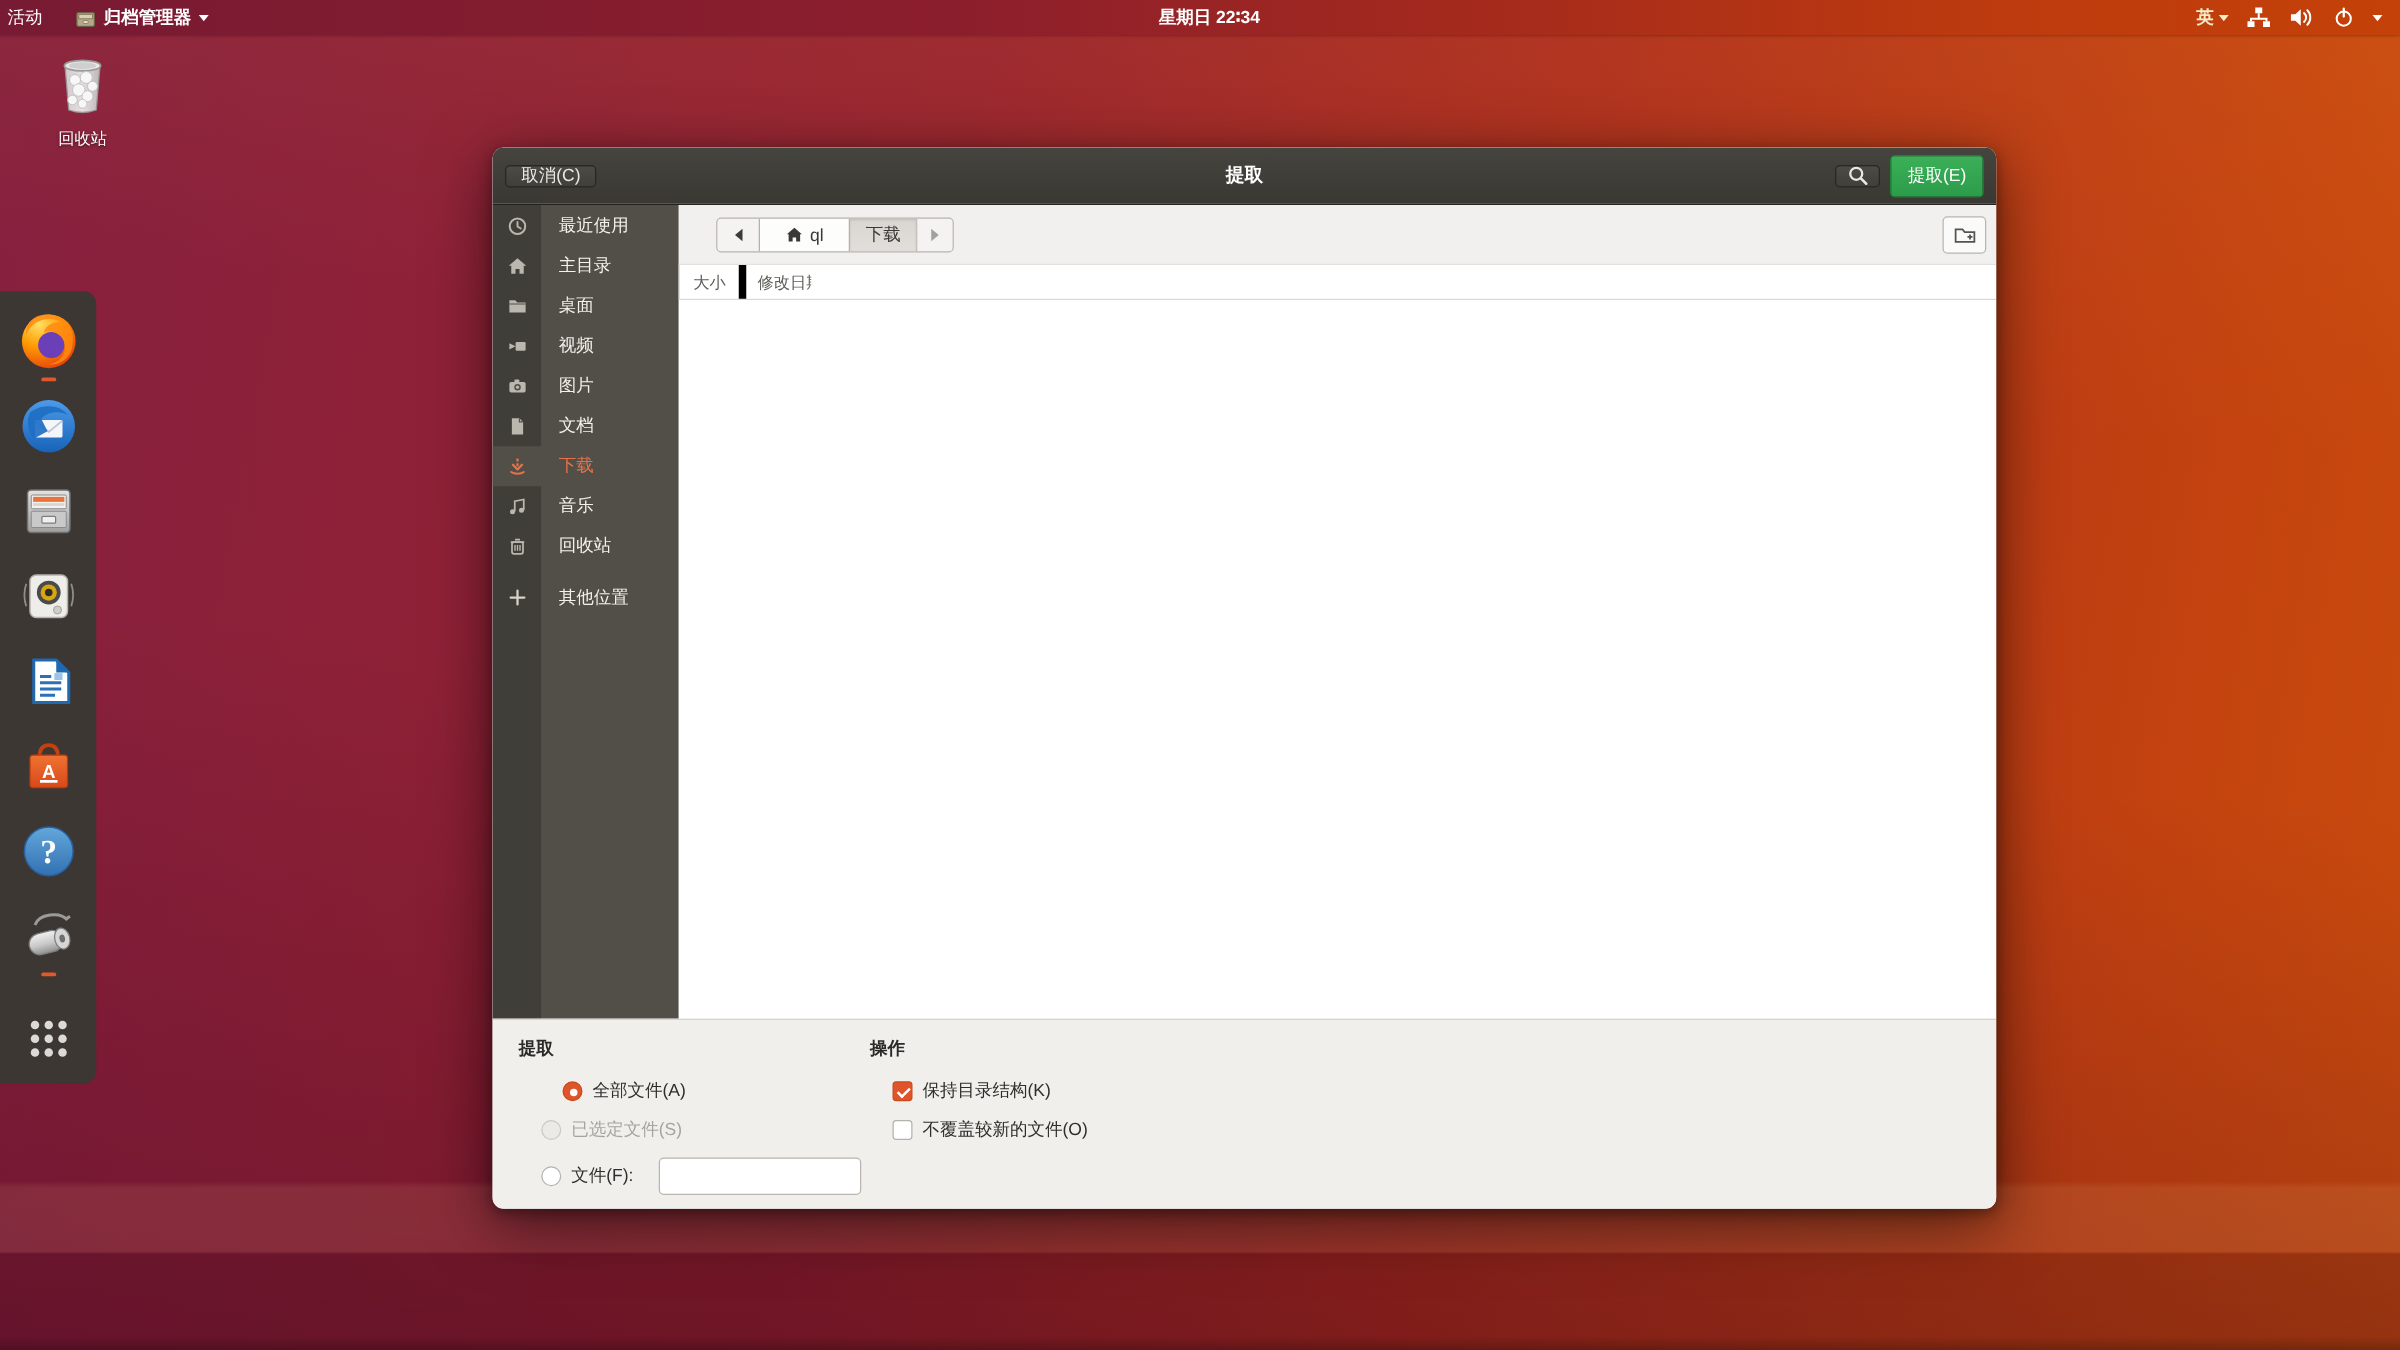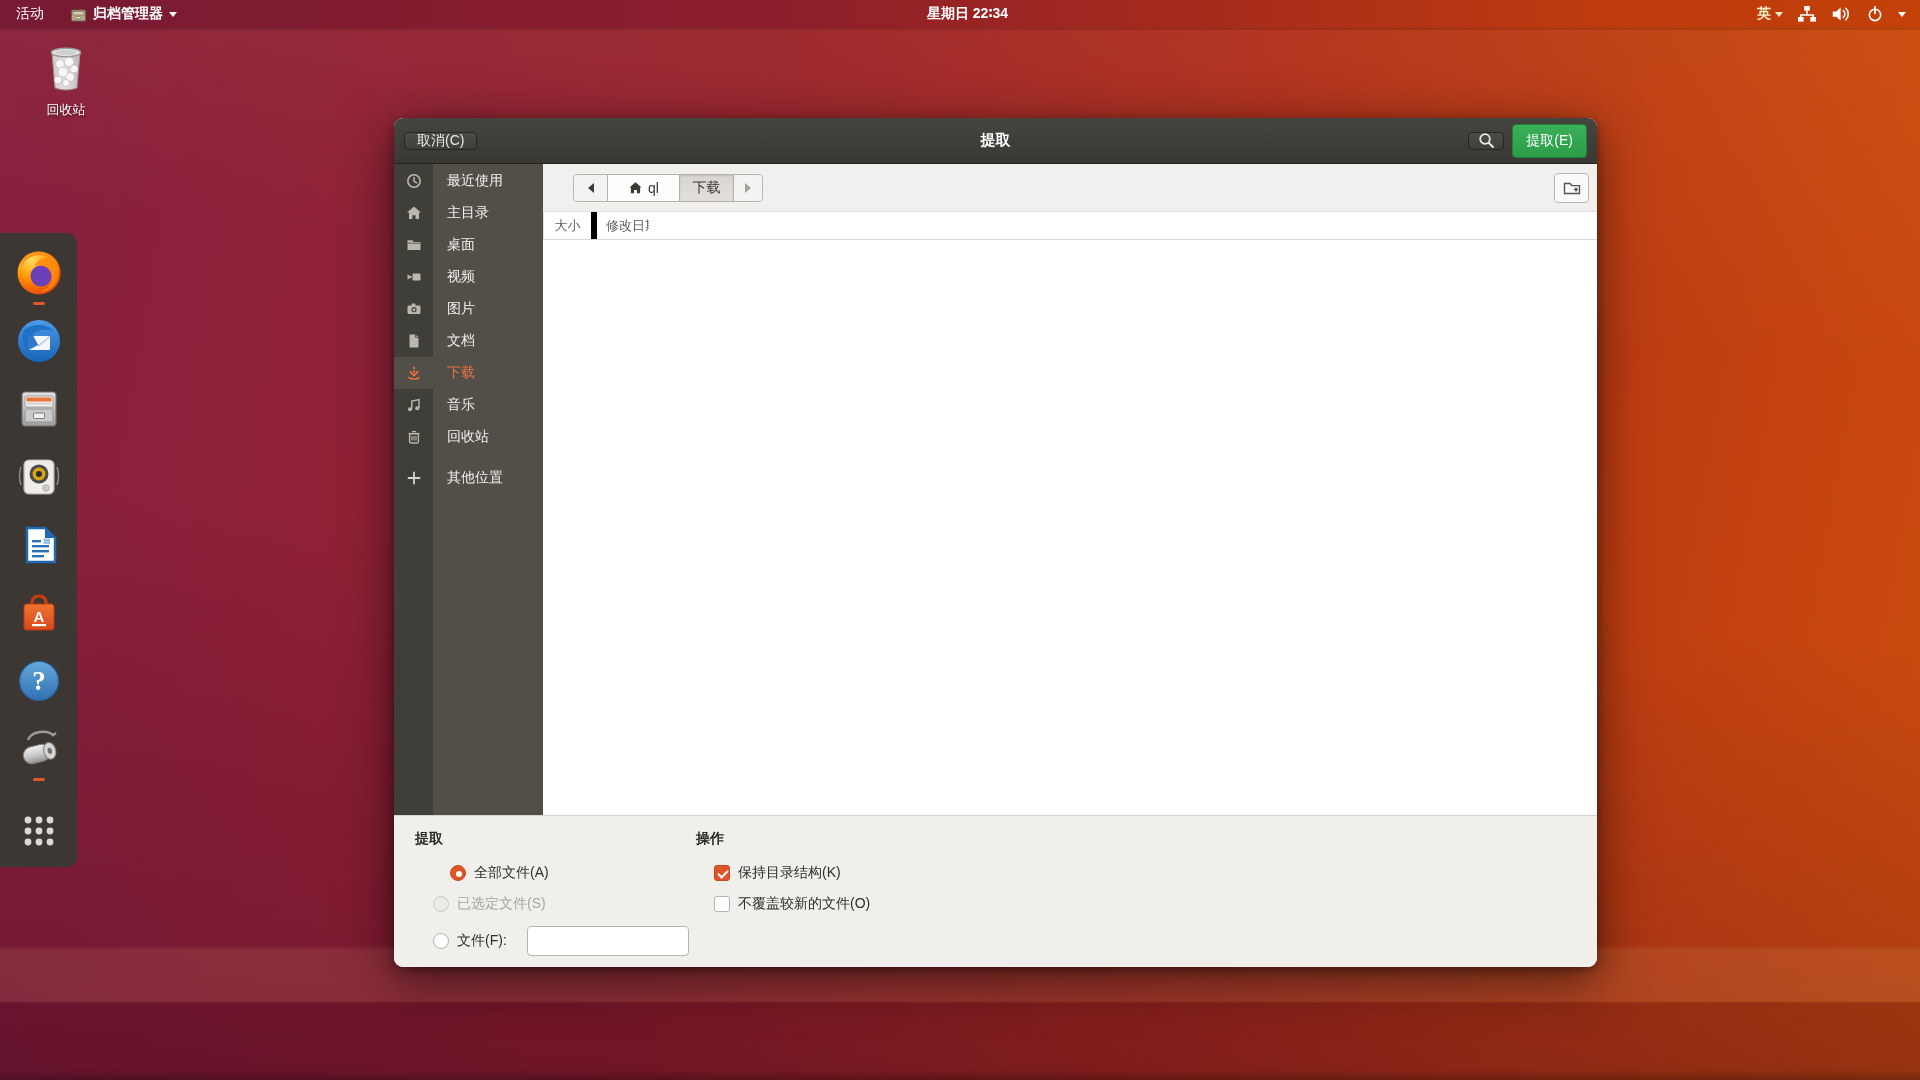--- a/index.html
+++ b/index.html
@@ -14,21 +14,21 @@
   }
 
   
   .topbar {
     position:absolute; left:0; top:0; right:0; height:28px;
     background:linear-gradient(90deg,#771a33,#8c1e2c 40%,#a52a1c 62%,#bc3a0f 82%,#c44108 100%);
     color:#fff; font-size:14px;
     display:flex; align-items:center;
     box-shadow:0 1px 2px rgba(0,0,0,.25);
   }
-  .tb-left { display:flex; align-items:center; gap:18px; padding-left:12px; flex:1; }
+  .tb-left { display:flex; align-items:center; gap:18px; padding-left:2px; flex:1; }
   .tb-btn { display:flex; align-items:center; gap:6px; height:28px; padding:0 4px; cursor:default; }
   .tb-center { position:absolute; left:15px; right:0; text-align:center; font-weight:bold; pointer-events:none; }
   .tb-right { display:flex; align-items:center; gap:14px; padding-right:14px; margin-left:auto; }
   .lang { color:#f4edc8; font-weight:bold; display:flex; align-items:center; gap:4px; }
   .caret { width:0; height:0; border-left:4px solid transparent; border-right:4px solid transparent; border-top:5px solid #fff; display:inline-block; }
   .lang .caret{ border-top-color:#f4edc8; }
   .tb-icon { display:inline-flex; align-items:center; }
 
   
   .desktop-trash { position:absolute; left:28px; top:42px; width:76px; text-align:center; }

